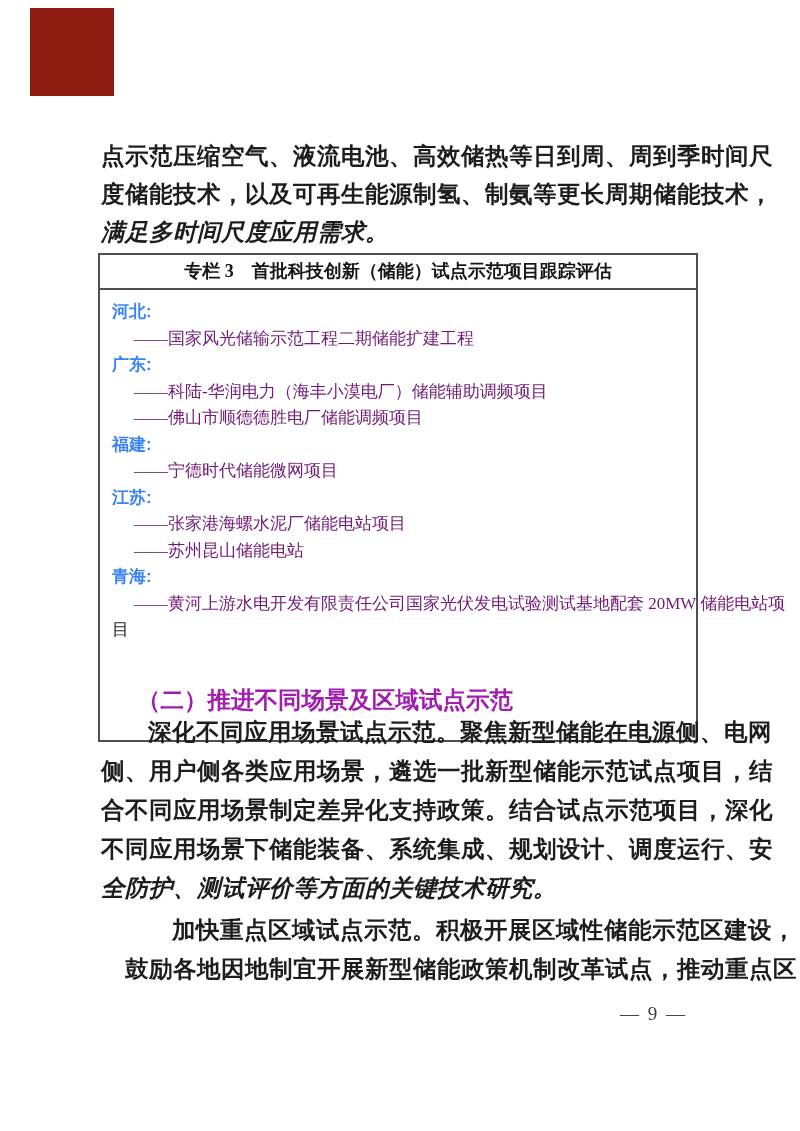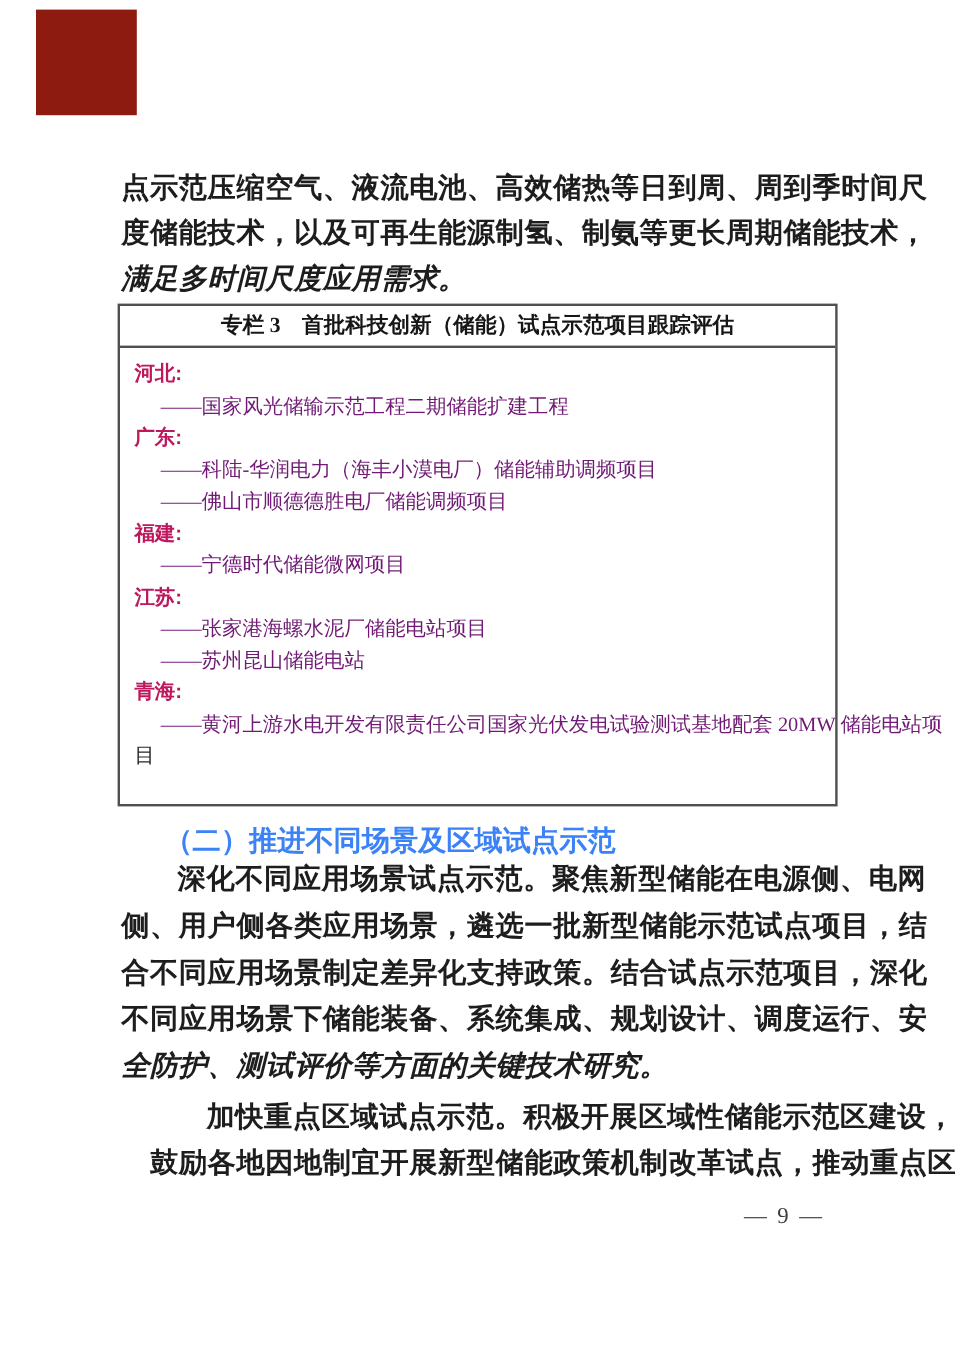--- a/index.html
+++ b/index.html
@@ -24,50 +24,50 @@
   .para .line { line-height:38px; height:38px; white-space:nowrap; }
   .jline { text-align:justify; text-align-last:justify; text-justify:inter-character; }
   .lline { text-align:left; text-align-last:left;font-style:italic; }
   .indent2 { padding-left:47px; }
 
   #para1 { top:137px; }
   #section-heading {
     top:681px;
     font-size:23.5px; font-weight:700;
     padding-left:36px; box-sizing:border-box;
-    color:#3b82f6;
+    color:#a21caf;
     height:38px; line-height:38px;
   }
   #para2 { top:713px; }
   #para2 .line { line-height:39px; height:39px; }
   #para3 { top:911px;margin-left:24px; }
   #para3 .line { line-height:39px; height:39px; }
 
   .column-box {
     position:absolute;
     left:98px; top:253px;
-    width:600px; height:419px;
+    width:600px; height:489px;
     box-sizing:border-box;
     border:2px solid #4f4f4f;
     background:#ffffff;
   }
   .box-header {
     height:33px; line-height:33px;
     border-bottom:2px solid #4f4f4f;
     text-align:center;
     font-family:"Liberation Serif", serif;
     font-weight:700;
     font-size:18px;
     color:#161616;
   }
   .box-body { padding:9px 10px 0 12px; }
   .entry { font-size:17px; line-height:26.5px; height:26.5px; white-space:nowrap; }
   .entry.province {
     font-family:"Liberation Sans", sans-serif;
-    font-weight:700; color:#be185d;
+    font-weight:700; color:#3b82f6;
   }
   .entry.project {
     font-family:"Liberation Serif", serif;
     color:#701a75;
     padding-left:22px;
   }
   .entry.tail {
     font-family:"Liberation Serif", serif;
     color:#262626;
   }

